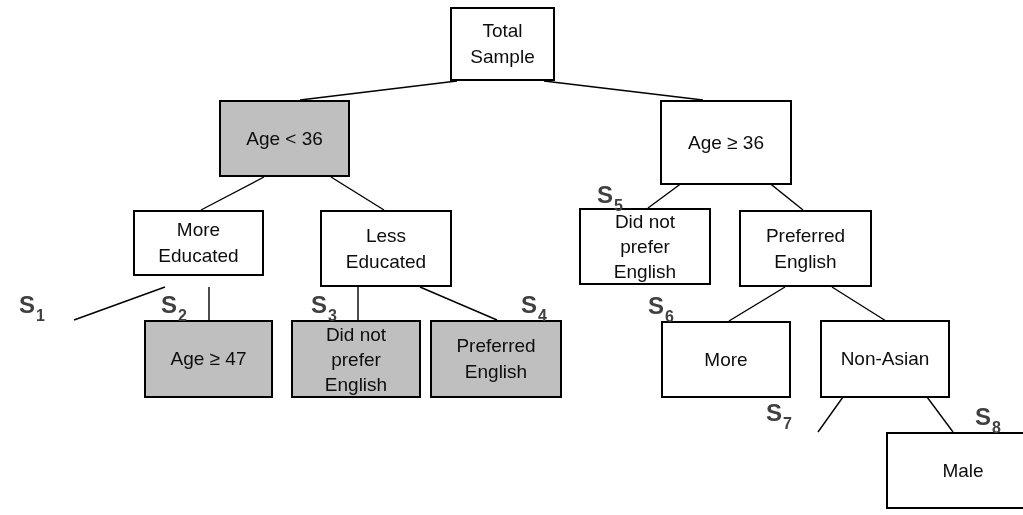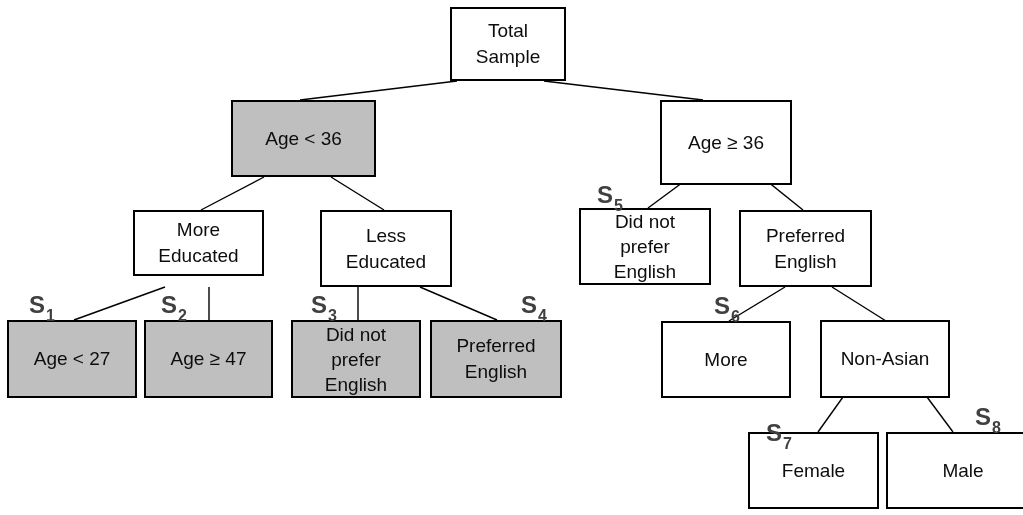--- a/index.html
+++ b/index.html
@@ -70,25 +70,25 @@
     <line x1="165" y1="287" x2="74" y2="320"></line>
     <line x1="209" y1="287" x2="209" y2="320"></line>
     <line x1="358" y1="287" x2="358" y2="320"></line>
     <line x1="420" y1="287" x2="497" y2="320"></line>
     <line x1="785" y1="287" x2="729" y2="321"></line>
     <line x1="832" y1="287" x2="886" y2="321"></line>
     <line x1="843" y1="397" x2="818" y2="432"></line>
     <line x1="927" y1="397" x2="953" y2="432"></line>
   </svg>
 
-  <div class="node white" style="left:450px;top:7px;width:116px;height:74px">
+  <div class="node white" style="left:450px;top:7px;width:105px;height:74px">
     <span class="node-label">Total Sample</span>
   </div>
 
-  <div class="node gray" style="left:231px;top:100px;width:145px;height:77px">
+  <div class="node gray" style="left:219px;top:100px;width:131px;height:77px">
     <span class="node-label">Age &lt; 36</span>
   </div>
   <div class="node white" style="left:660px;top:100px;width:132px;height:85px">
     <span class="node-label">Age ≥ 36</span>
   </div>
 
   <div class="node white" style="left:133px;top:210px;width:131px;height:66px">
     <span class="node-label">More
 Educated</span>
   </div>
@@ -99,68 +99,62 @@
   <div class="node white" style="left:579px;top:208px;width:132px;height:77px;line-height:25px">
     <span class="node-label">Did not
 prefer
 English</span>
   </div>
   <div class="node white" style="left:739px;top:210px;width:133px;height:77px">
     <span class="node-label">Preferred
 English</span>
   </div>
 
-  <div class="node gray" style="left:7px;top:320px;width:130px;height:78px">
-    <span class="node-label">Age &lt; 27</span>
-  </div>
   <div class="node gray" style="left:144px;top:320px;width:129px;height:78px">
     <span class="node-label">Age ≥ 47</span>
   </div>
   <div class="node gray" style="left:291px;top:320px;width:130px;height:78px;line-height:25px">
     <span class="node-label">Did not
 prefer
 English</span>
   </div>
   <div class="node gray" style="left:430px;top:320px;width:132px;height:78px">
     <span class="node-label">Preferred
 English</span>
   </div>
 
   <div class="node white" style="left:661px;top:321px;width:130px;height:77px">
     <span class="node-label">More</span>
   </div>
   <div class="node white" style="left:820px;top:320px;width:130px;height:78px">
     <span class="node-label">Non-Asian</span>
   </div>
 
-  <div class="node white" style="left:748px;top:432px;width:131px;height:77px">
-    <span class="node-label">Female</span>
-  </div>
   <div class="node white" style="left:886px;top:432px;width:154px;height:77px">
     <span class="node-label">Male</span>
   </div>
 
-  <div class="s-tag" style="left:29px;top:292px">
+  <div class="s-tag" style="left:19px;top:292px">
     <span>S</span><sub>1</sub>
   </div>
   <div class="s-tag" style="left:161px;top:292px">
     <span>S</span><sub>2</sub>
   </div>
   <div class="s-tag" style="left:311px;top:292px">
     <span>S</span><sub>3</sub>
   </div>
   <div class="s-tag" style="left:521px;top:292px">
     <span>S</span><sub>4</sub>
   </div>
   <div class="s-tag" style="left:597px;top:182px">
     <span>S</span><sub>5</sub>
   </div>
-  <div class="s-tag" style="left:714px;top:293px">
+  <div class="s-tag" style="left:648px;top:293px">
     <span>S</span><sub>6</sub>
   </div>
-  <div class="s-tag" style="left:766px;top:420px">
+  <div class="s-tag" style="left:766px;top:400px">
     <span>S</span><sub>7</sub>
   </div>
   <div class="s-tag" style="left:975px;top:404px">
     <span>S</span><sub>8</sub>
   </div>
 
 </div>
 
 </body></html>

